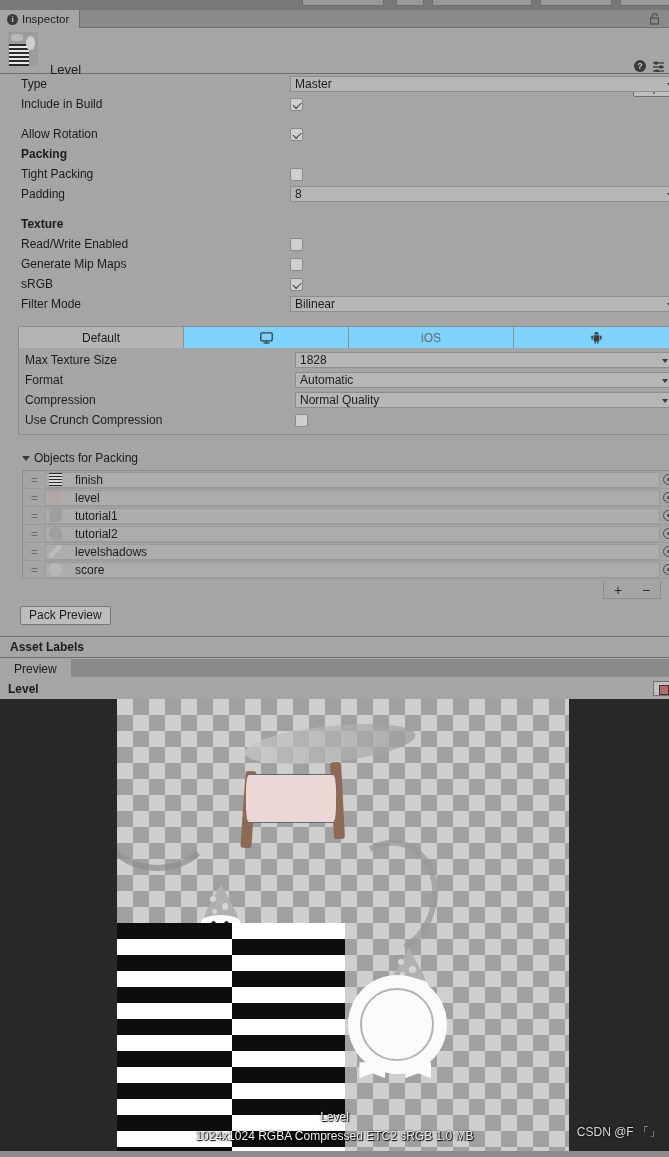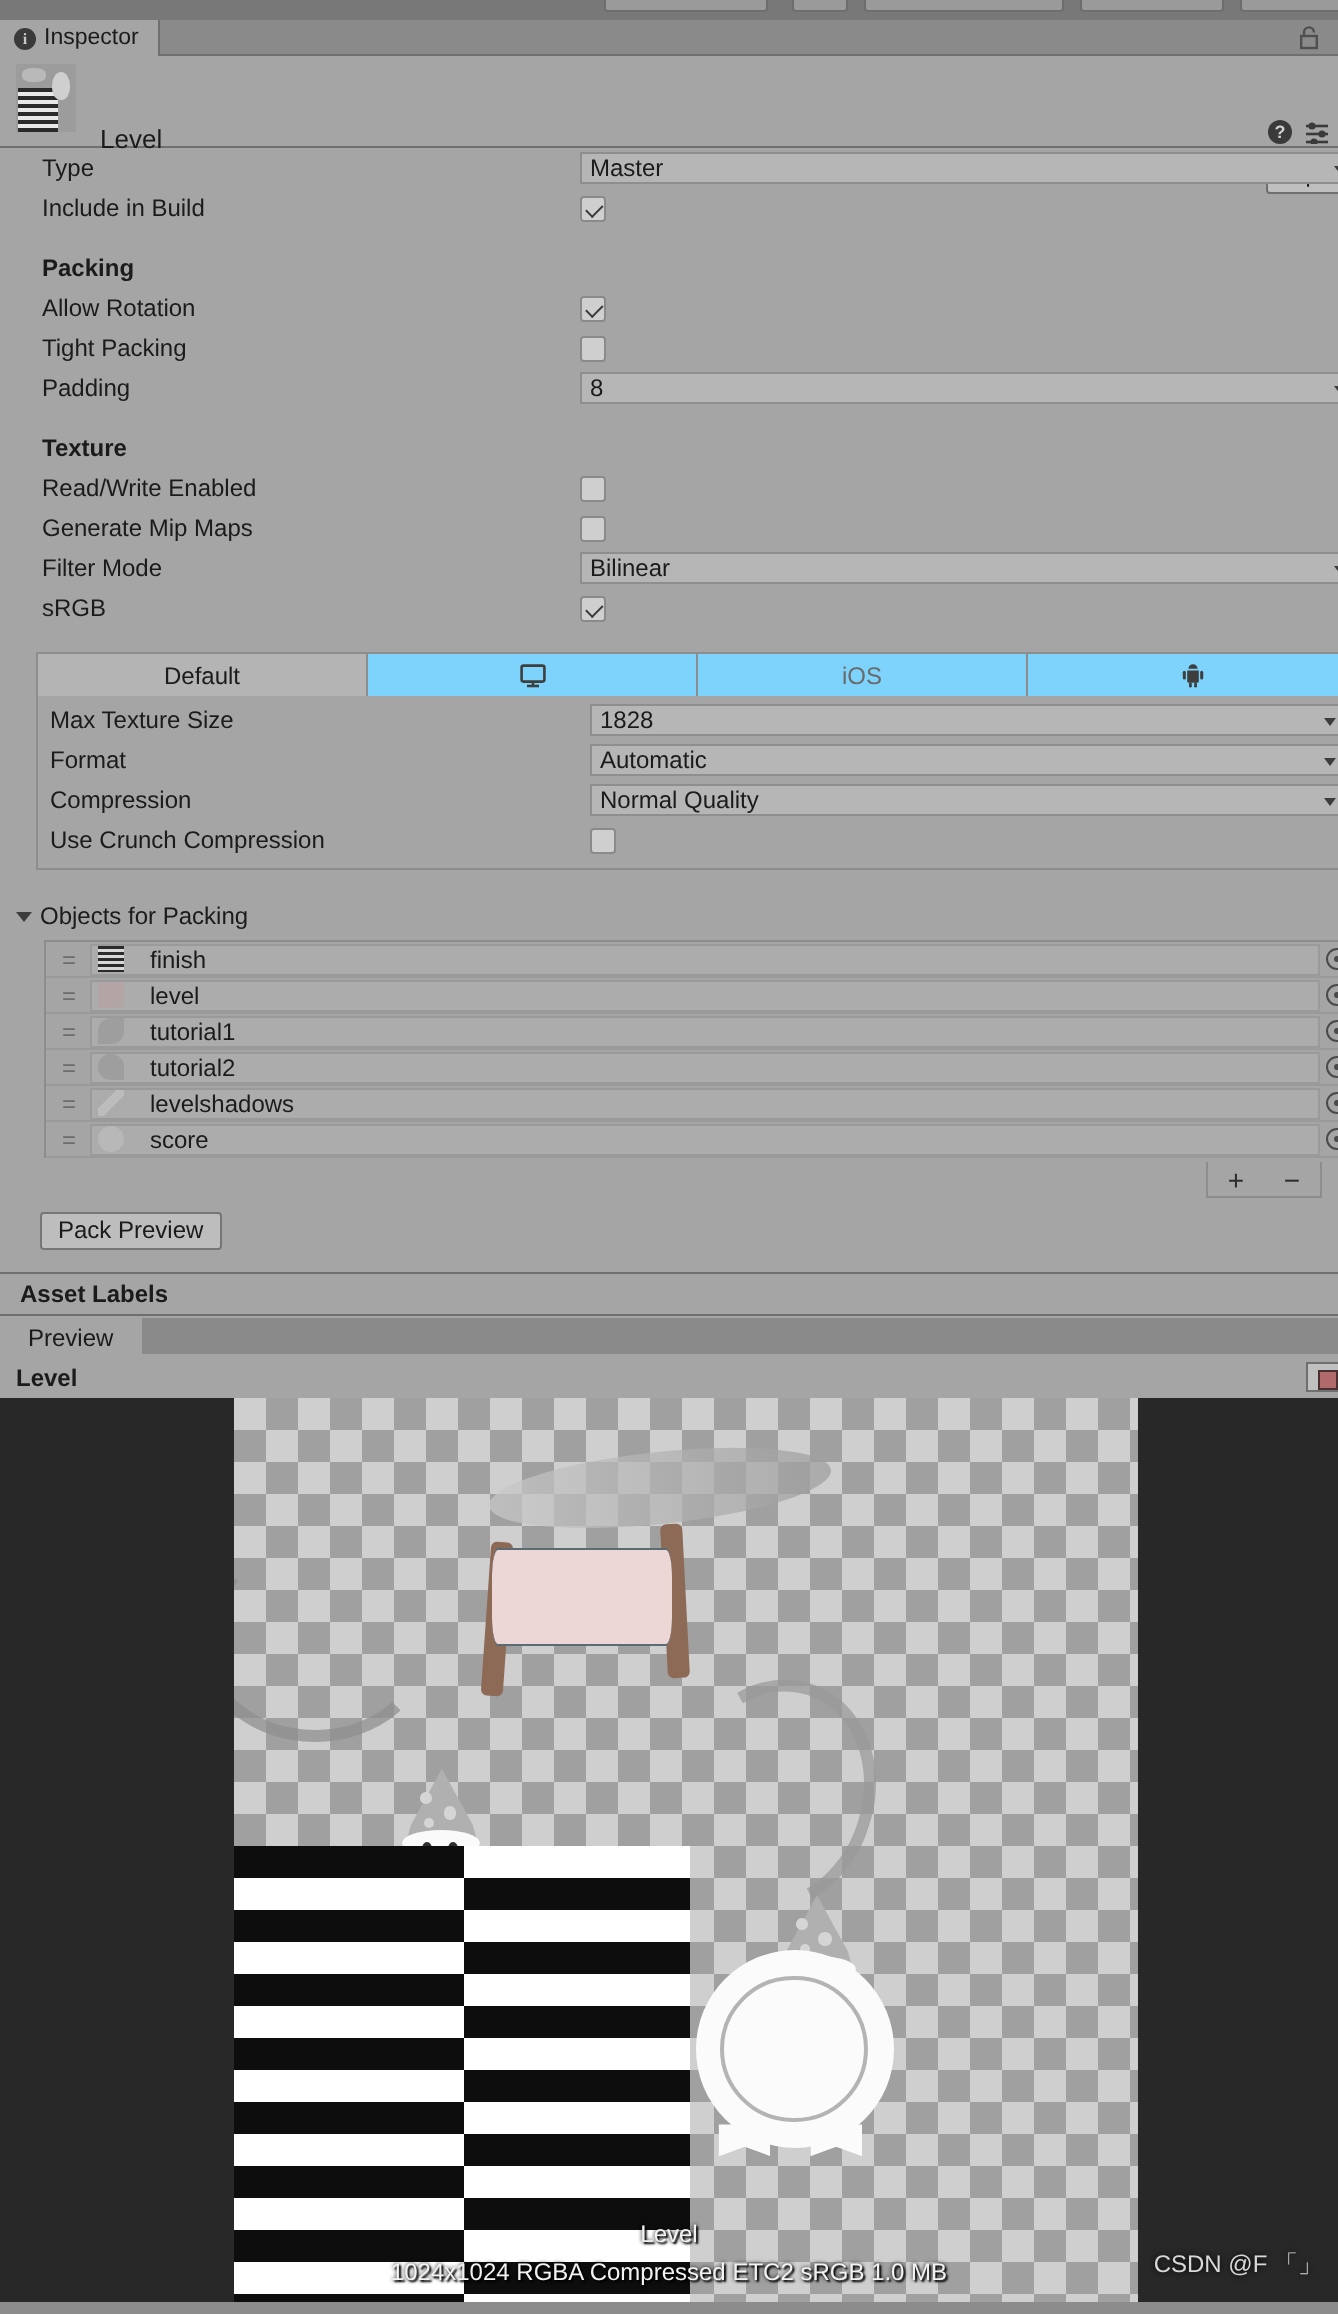--- a/index.html
+++ b/index.html
@@ -148,21 +148,21 @@
   .ptab:last-child { border-right: none; }
   .monitor-icon { width: 13px; height: 12px; }
   .android-icon { width: 11px; height: 13px; }
   .pbody { padding: 2px 0 4px 0; }
   .pbody .row .lbl { width: 276px; padding-left: 6px; }
   .pbody .dropdown { left: 276px; right: 4px; }
   .pbody .cbox { left: 276px; }
 
   
   .ofp-header {
-    position: absolute; top: 449px; left: 0; width: 610px; height: 18px;
+    position: absolute; top: 449px; left: 14px; width: 610px; height: 18px;
     display: flex; align-items: center; padding-left: 8px; gap: 4px;
     font-size: 12px;
   }
   .foldout {
     width: 0; height: 0;
     border-left: 4.5px solid transparent;
     border-right: 4.5px solid transparent;
     border-top: 5.5px solid #3c3c3c;
   }
   .list-box {
@@ -445,26 +445,26 @@
         <i class="caret"></i>
       </span>
     </div>
     <div class="row">
       <span class="lbl">Include in Build</span>
       <span class="cbox checked"></span>
     </div>
 
     <div class="gap"></div>
 
+    <div class="row">
+      <span class="lbl">Allow Rotation</span>
+      <span class="cbox checked"></span>
+    </div>
     <div class="row section">
       <span class="lbl">Packing</span>
-    </div>
-    <div class="row">
-      <span class="lbl">Allow Rotation</span>
-      <span class="cbox checked"></span>
     </div>
     <div class="row">
       <span class="lbl">Tight Packing</span>
       <span class="cbox"></span>
     </div>
     <div class="row">
       <span class="lbl">Padding</span>
       <span class="dropdown">
         <span>8</span>
         <i class="caret"></i>
@@ -478,29 +478,29 @@
     </div>
     <div class="row">
       <span class="lbl">Read/Write Enabled</span>
       <span class="cbox"></span>
     </div>
     <div class="row">
       <span class="lbl">Generate Mip Maps</span>
       <span class="cbox"></span>
     </div>
     <div class="row">
+      <span class="lbl">sRGB</span>
+      <span class="cbox checked"></span>
+    </div>
+    <div class="row">
       <span class="lbl">Filter Mode</span>
       <span class="dropdown">
         <span>Bilinear</span>
         <i class="caret"></i>
       </span>
-    </div>
-    <div class="row">
-      <span class="lbl">sRGB</span>
-      <span class="cbox checked"></span>
     </div>
   </div>
 
   <div class="platform-box">
     <div class="ptabs">
       <div class="ptab active">
         <span>Default</span>
       </div>
       <div class="ptab">
         <span class="monitor-icon">

